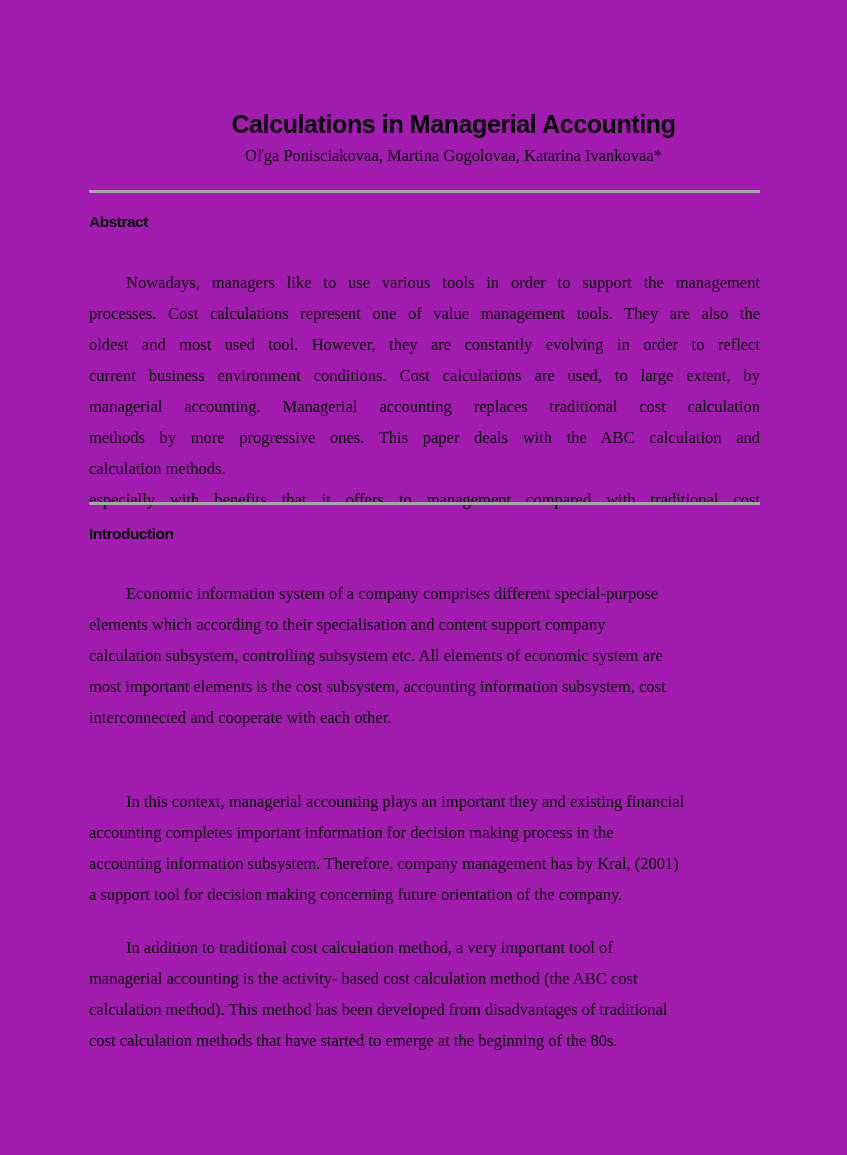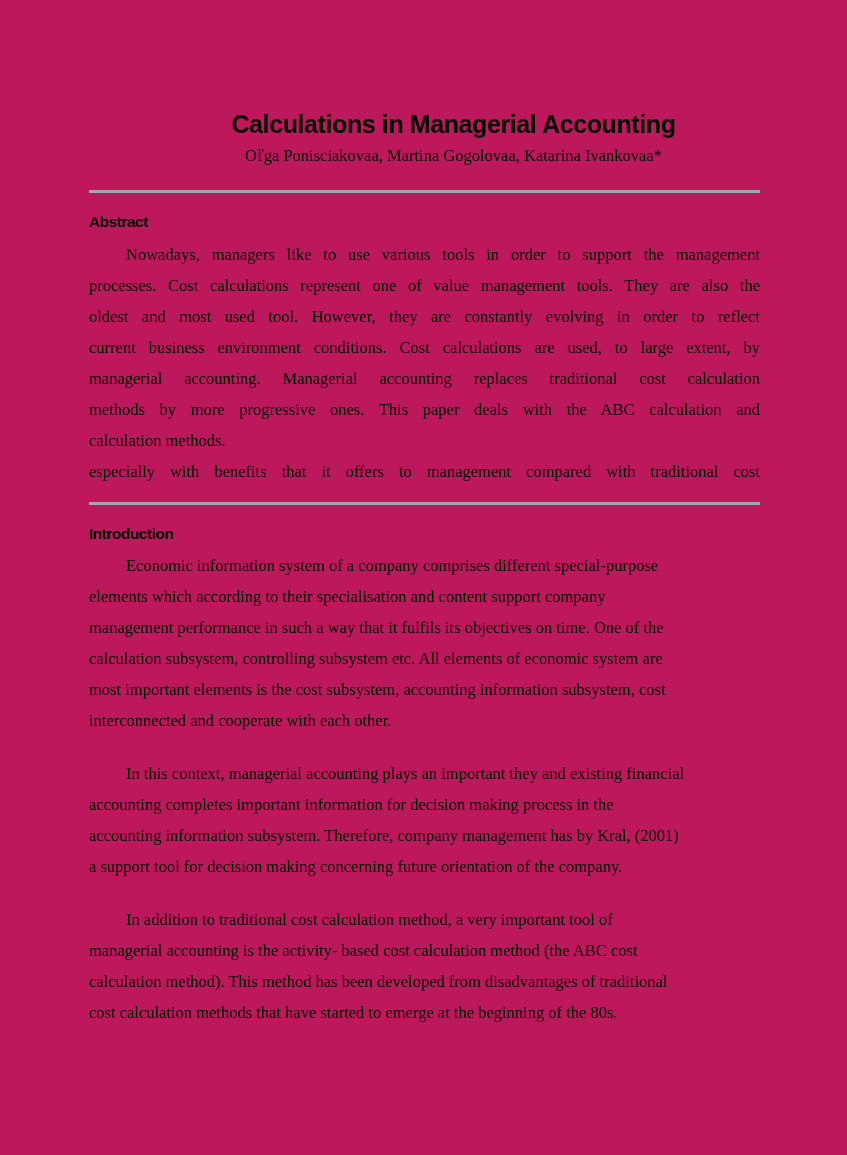--- a/index.html
+++ b/index.html
@@ -1,17 +1,17 @@
 <!DOCTYPE html>
 <html><head>
 <meta charset="utf-8">
 <style>
   html, body { margin: 0; padding: 0; background: #ffffff; }
   body { width: 847px; height: 1155px; position: relative; overflow: hidden; }
-  .page { position: absolute; left: 0; top: 0; width: 847px; height: 1155px; background: #be185d; }
+  .page { position: absolute; left: 0; top: 0; width: 847px; height: 1155px; background: #a21caf; }
   .title {
     position: absolute; left: 0; width: 907px; top: 110px;
     text-align: center;
     font-family: "Liberation Sans", sans-serif; font-weight: bold;
     font-size: 25px; color: #000; letter-spacing: -0.4px;
   }
   .authors {
     position: absolute; left: 0; width: 907px; top: 146px;
     text-align: center;
     font-family: "Liberation Serif", serif; font-size: 16.5px; color: #000;
@@ -26,21 +26,21 @@
   }
   .para {
     position: absolute; left: 89px; width: 671px;
     font-family: "Liberation Serif", serif; font-size: 16.5px; color: #000;
     line-height: 31px; margin: 0;
   }
   .para.justify { text-align: justify; }
   .para .line { display: block; white-space: nowrap; }
   .para.justify .line { text-align: justify; text-align-last: justify; white-space: normal; }
   .para.justify .line.last { text-align-last: left; }
-  .indent { padding-left: 37px; }
+  .indent { padding-left: 37px; margin-top: 28px; }
 </style>
 </head>
 <body>
 
 <div class="page">
 
   <div class="title">Calculations in Managerial Accounting</div>
   <div class="authors">Oľga Ponisciakovaa, Martina Gogolovaa, Katarina Ivankovaa*</div>
 
   <div class="rule" style="top:190px;"></div>
@@ -58,21 +58,20 @@
     <span class="line">especially with benefits that it offers to management compared with traditional cost</span>
   </div>
 
   <div class="rule" style="top:502px;"></div>
 
   <div class="heading" style="top:525px;">Introduction</div>
 
   <div class="para" style="top:550px;">
     <span class="line indent">Economic information system of a company comprises different special-purpose</span>
     <span class="line">elements which according to their specialisation and content support company</span>
-    <span class="line">management performance in such a way that it fulfils its objectives on time. One of the</span>
     <span class="line">calculation subsystem, controlling subsystem etc. All elements of economic system are</span>
     <span class="line">most important elements is the cost subsystem, accounting information subsystem, cost</span>
     <span class="line">interconnected and cooperate with each other.</span>
   </div>
 
   <div class="para" style="top:758px;">
     <span class="line indent">In this context, managerial accounting plays an important they and existing financial</span>
     <span class="line">accounting completes important information for decision making process in the</span>
     <span class="line">accounting information subsystem. Therefore, company management has by Kral, (2001)</span>
     <span class="line">a support tool for decision making concerning future orientation of the company.</span>

